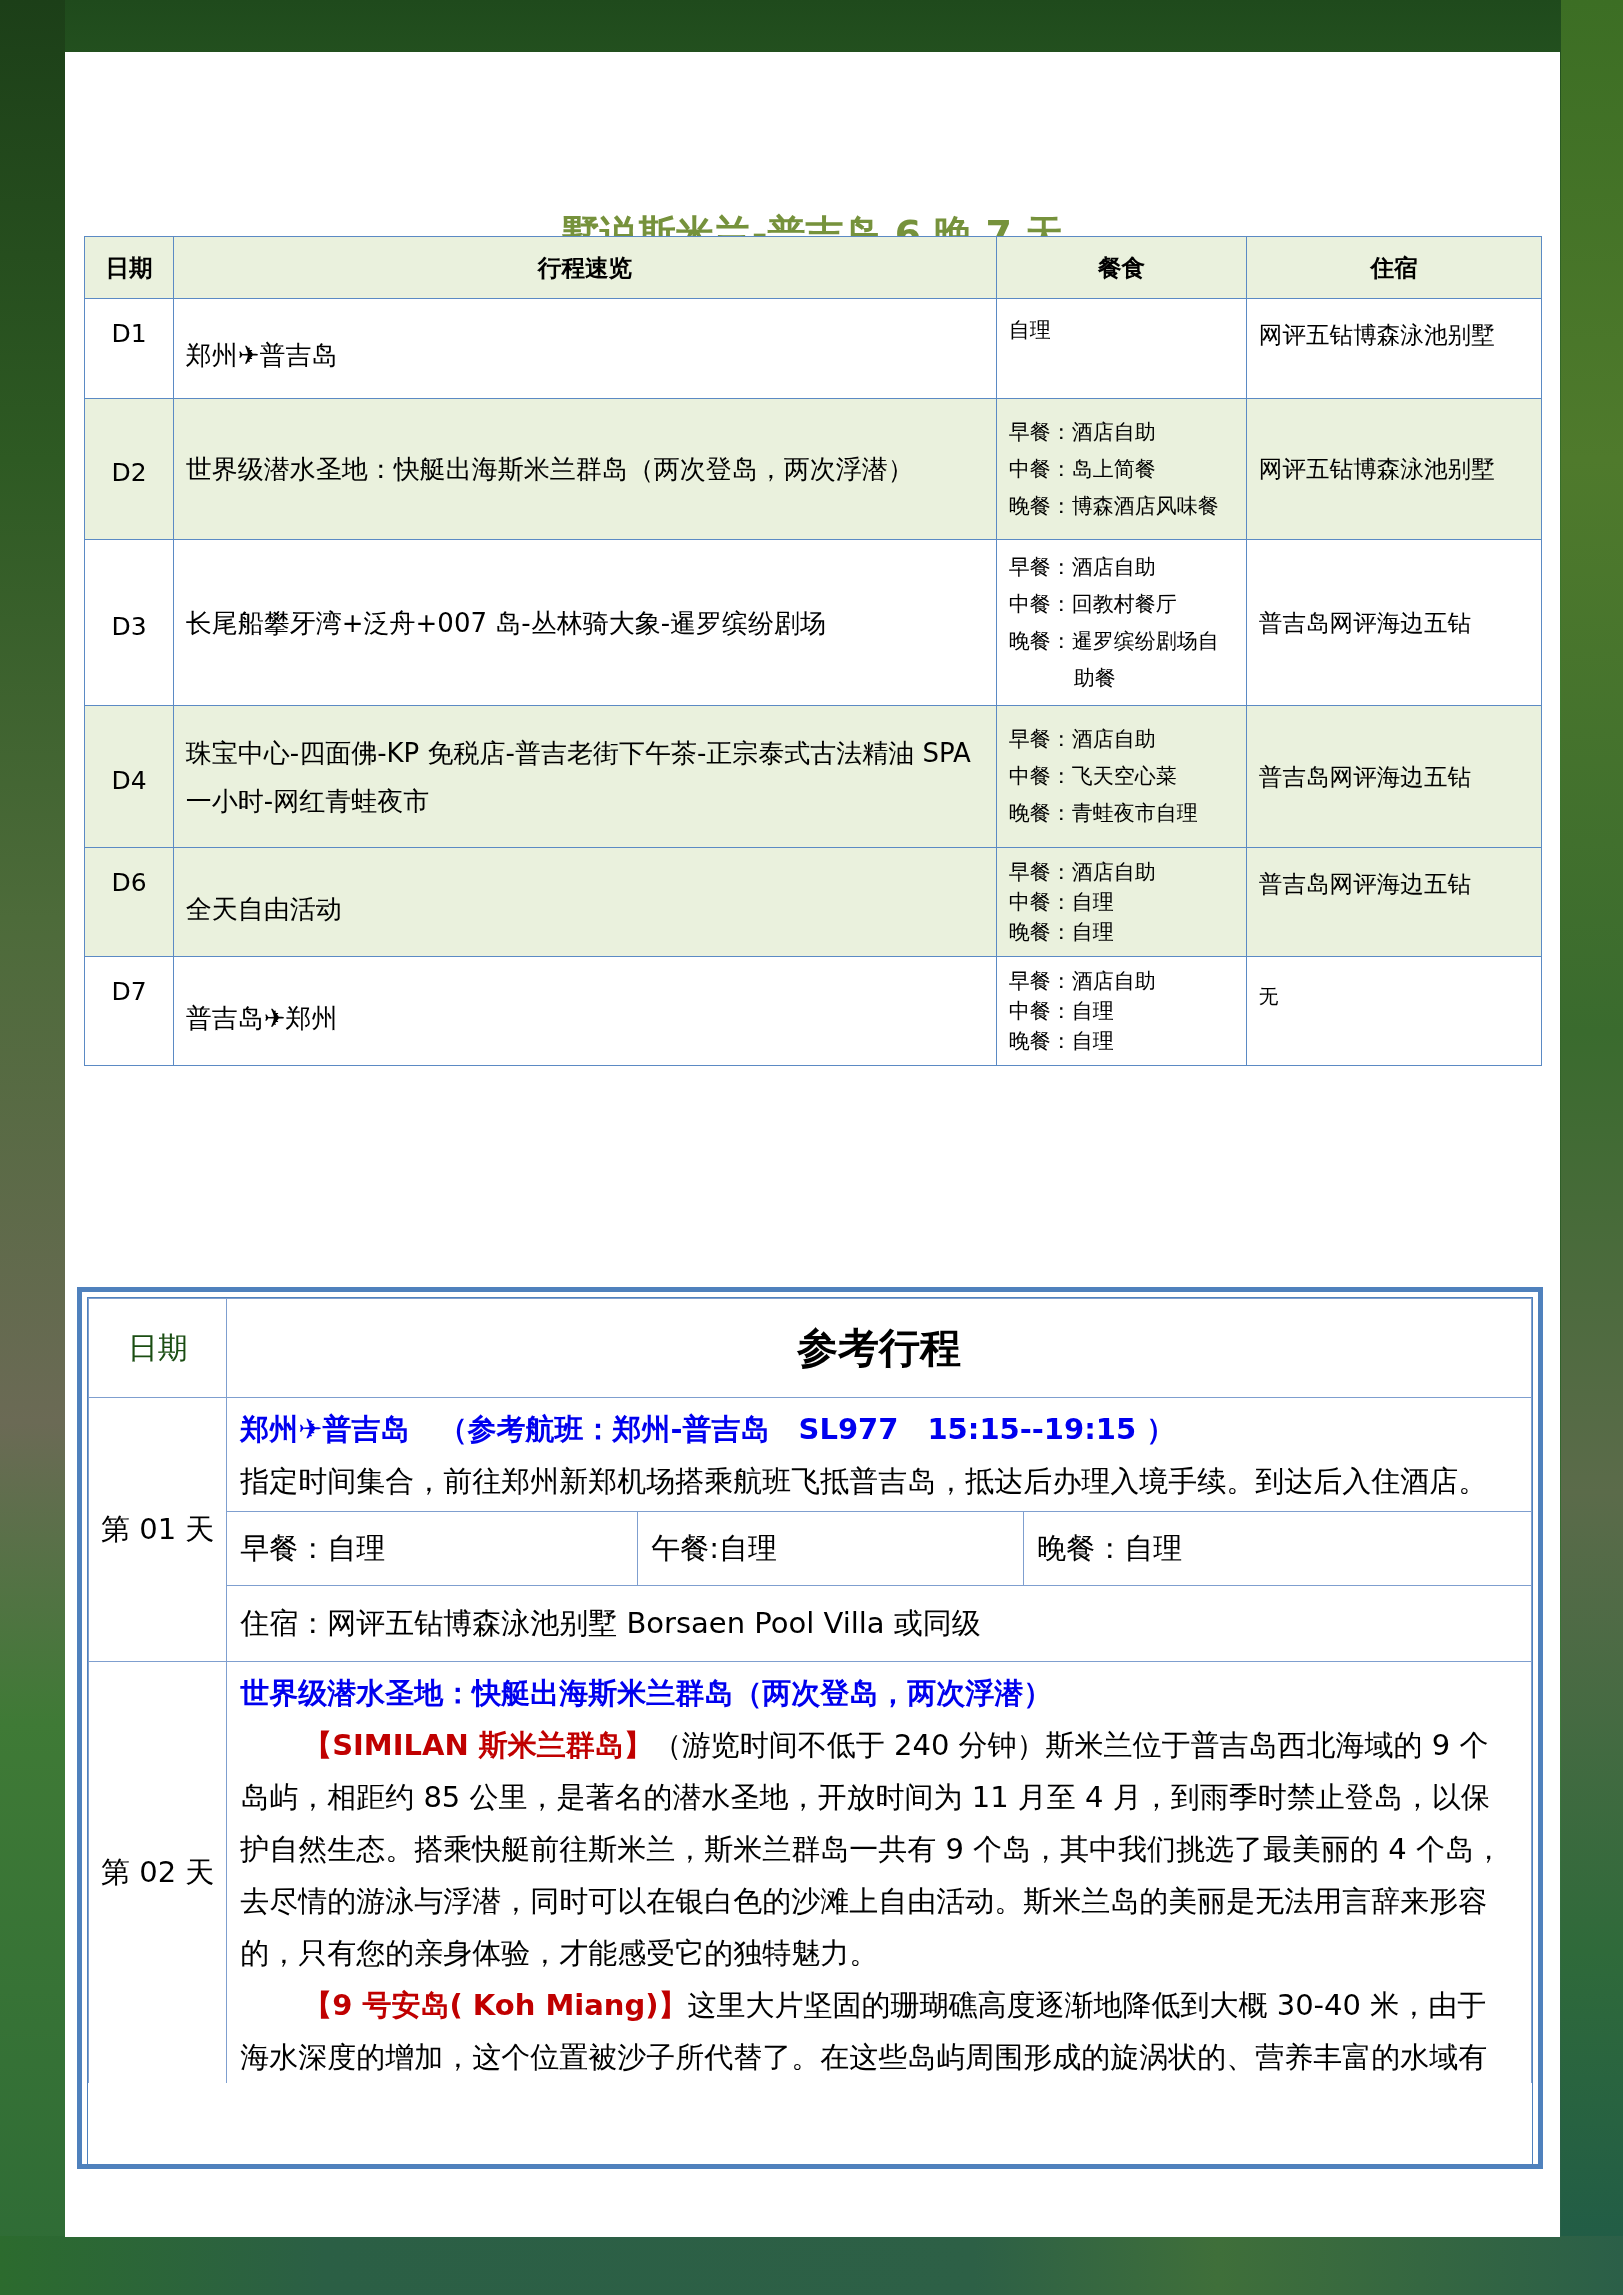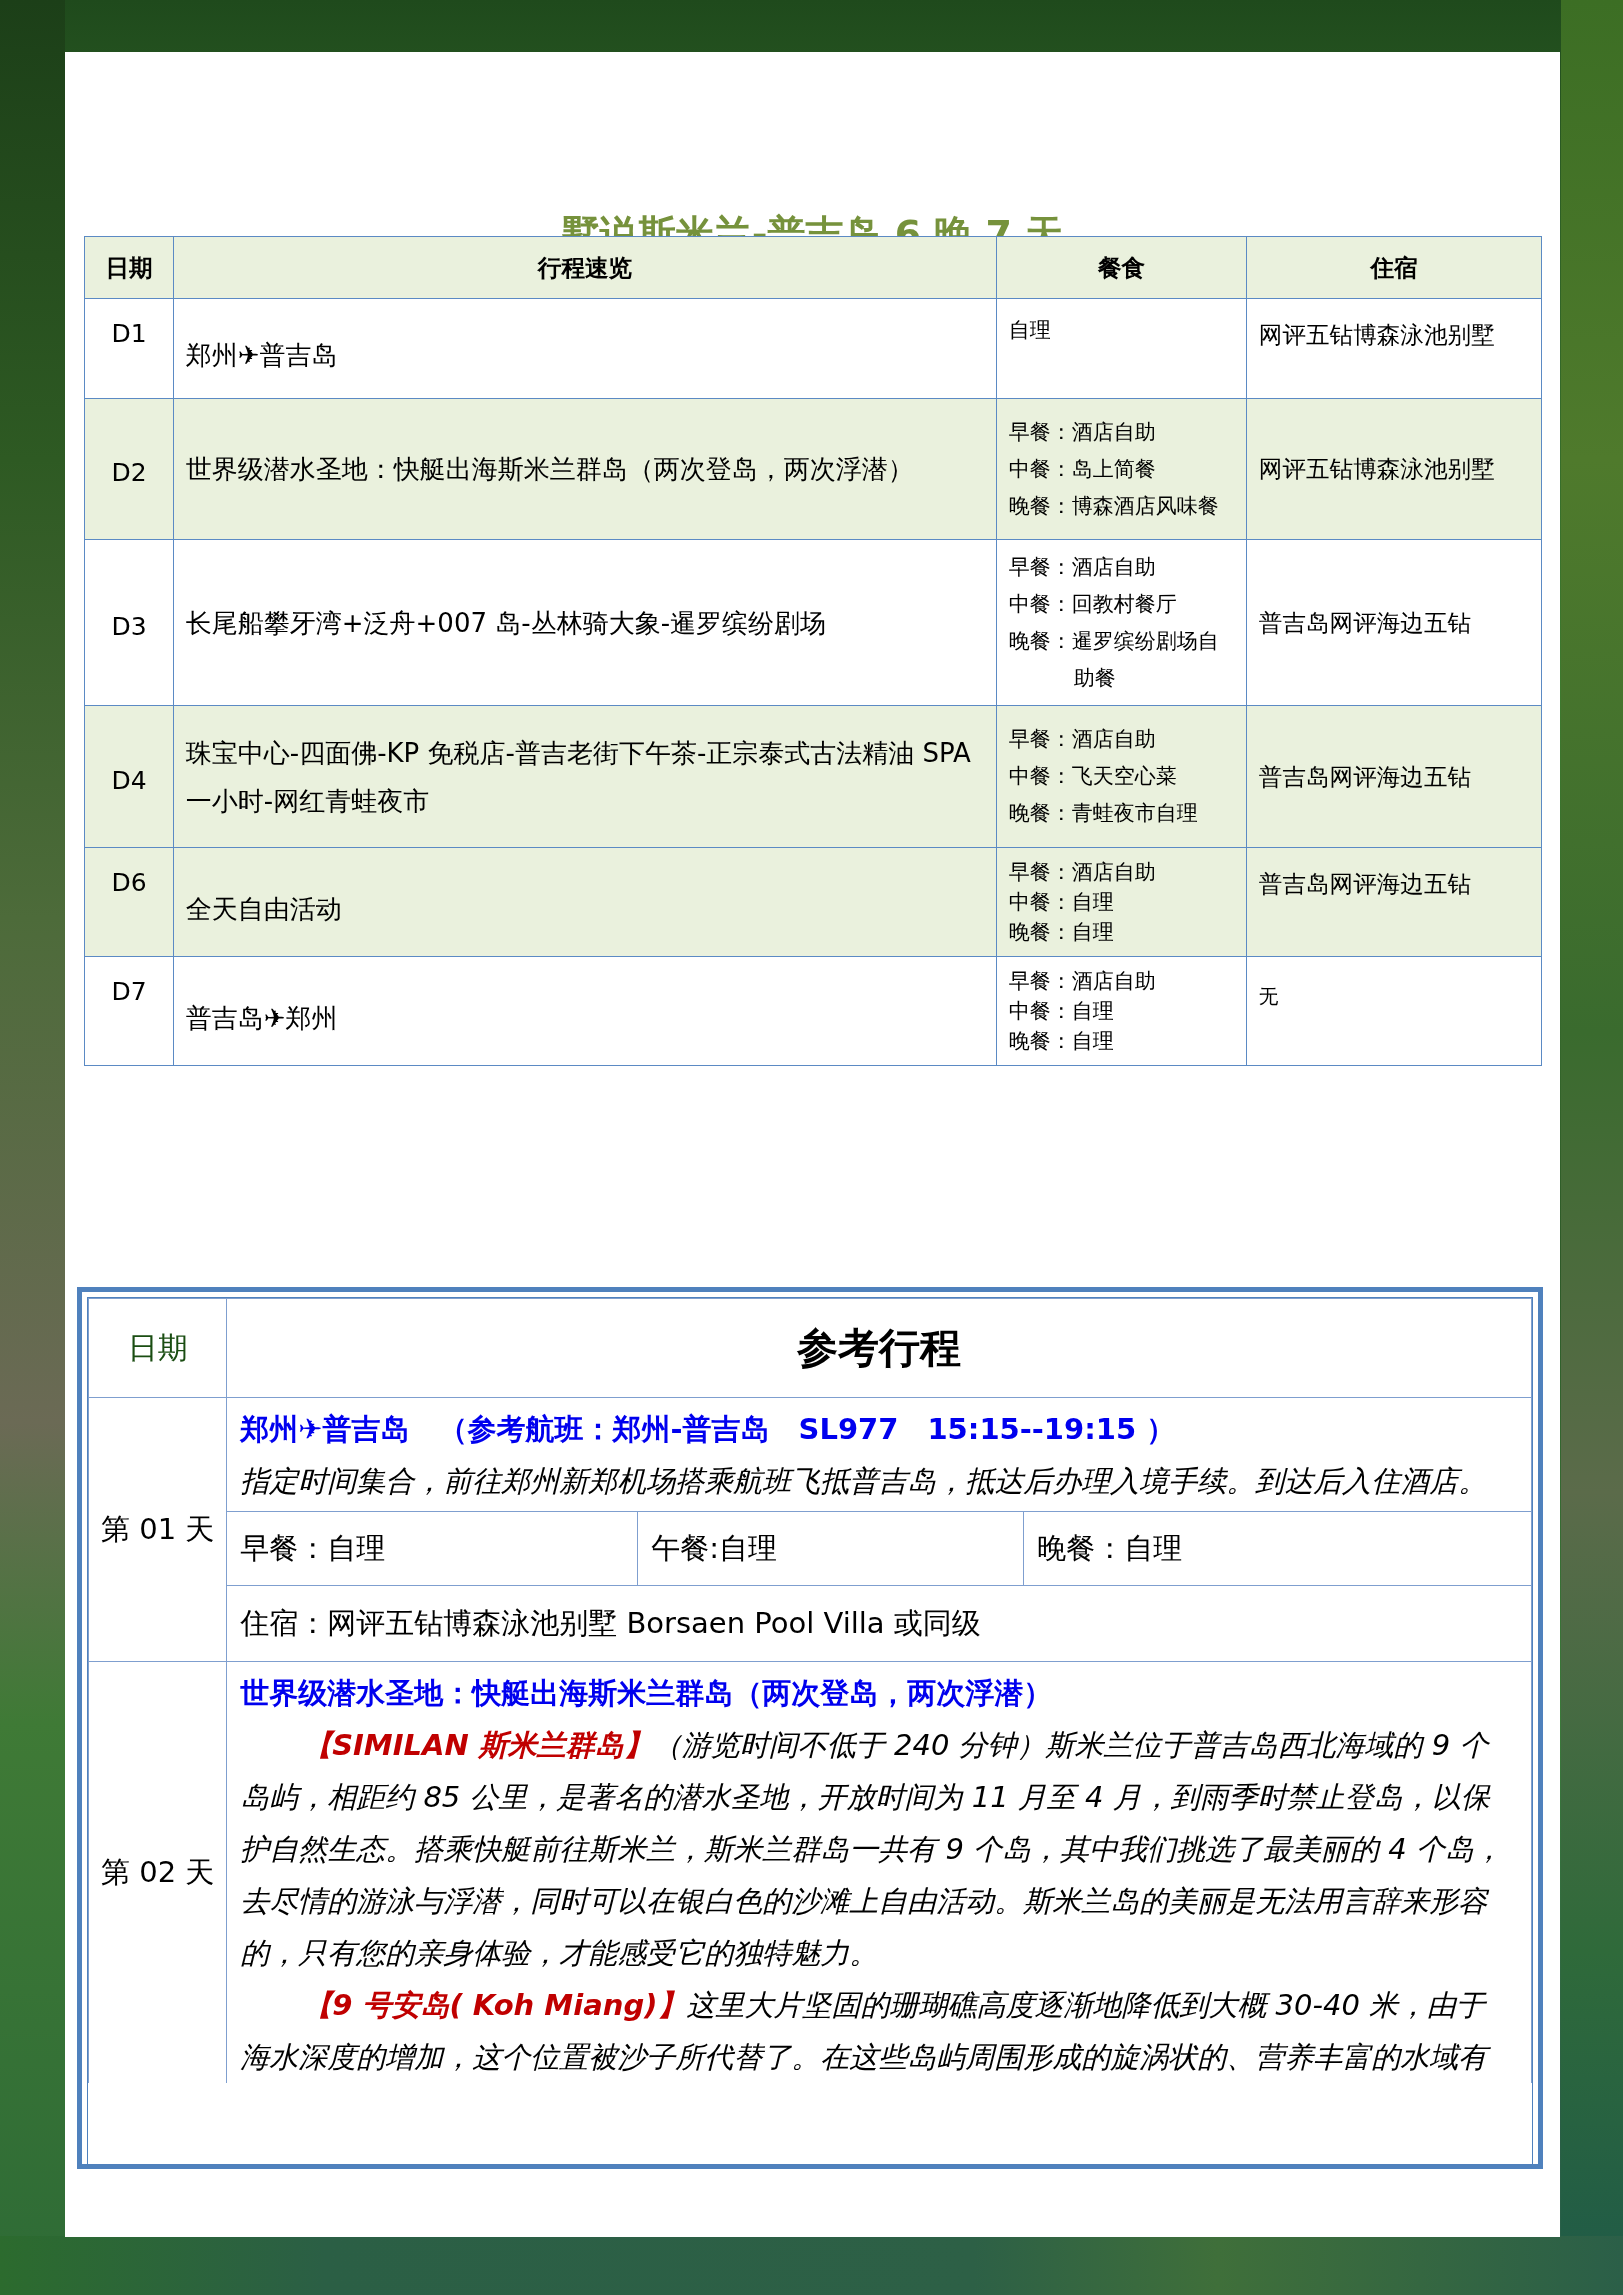--- a/index.html
+++ b/index.html
@@ -59,21 +59,21 @@
     border: 1.3px solid #4f81bd; border-bottom: none;
   }
   table.detail {
     width: 100%; border-collapse: collapse; table-layout: fixed;
   }
   table.detail td { border: 1.3px solid #7f9fcf; vertical-align: top; }
   table.detail td.dcol { width: 135px; text-align: center; vertical-align: middle; font-size: 29px; color: #000; }
   table.detail td.dhead { color: #1a4d12; font-size: 30px; height: 96px; }
   table.detail td.mainhead { text-align: center; vertical-align: middle; font-size: 41px; font-weight: bold; margin-top: 32px; }
   .blue-h { color: #0000ee; font-weight: bold; font-size: 29px; line-height: 52px; padding: 5.2px 13px 0 13px; display: block; }
-  .para { font-size: 29px; line-height: 52px; padding: 0 19px 0 13px; display: block; color: #000; font-style: italic; }
+  .para { font-size: 29px; line-height: 52px; padding: 0 19px 0 13px; display: block; color: #000; }
   .para.indent { text-indent: 63px; }
   .red { color: #c00000; font-weight: bold; }
   .mealrow { display: flex; height: 73px; border-top: 1.3px solid #7f9fcf; }
   .mealcell { font-size: 29px; display: flex; align-items: center; padding-left: 13px; box-sizing: border-box; }
   .mealcell + .mealcell { border-left: 1.3px solid #7f9fcf; }
   .hotelrow { height: 75px; border-top: 1.3px solid #7f9fcf; display: flex; align-items: center; padding-left: 13px; font-size: 29px; }
 </style>
 </head>
 <body>
 

